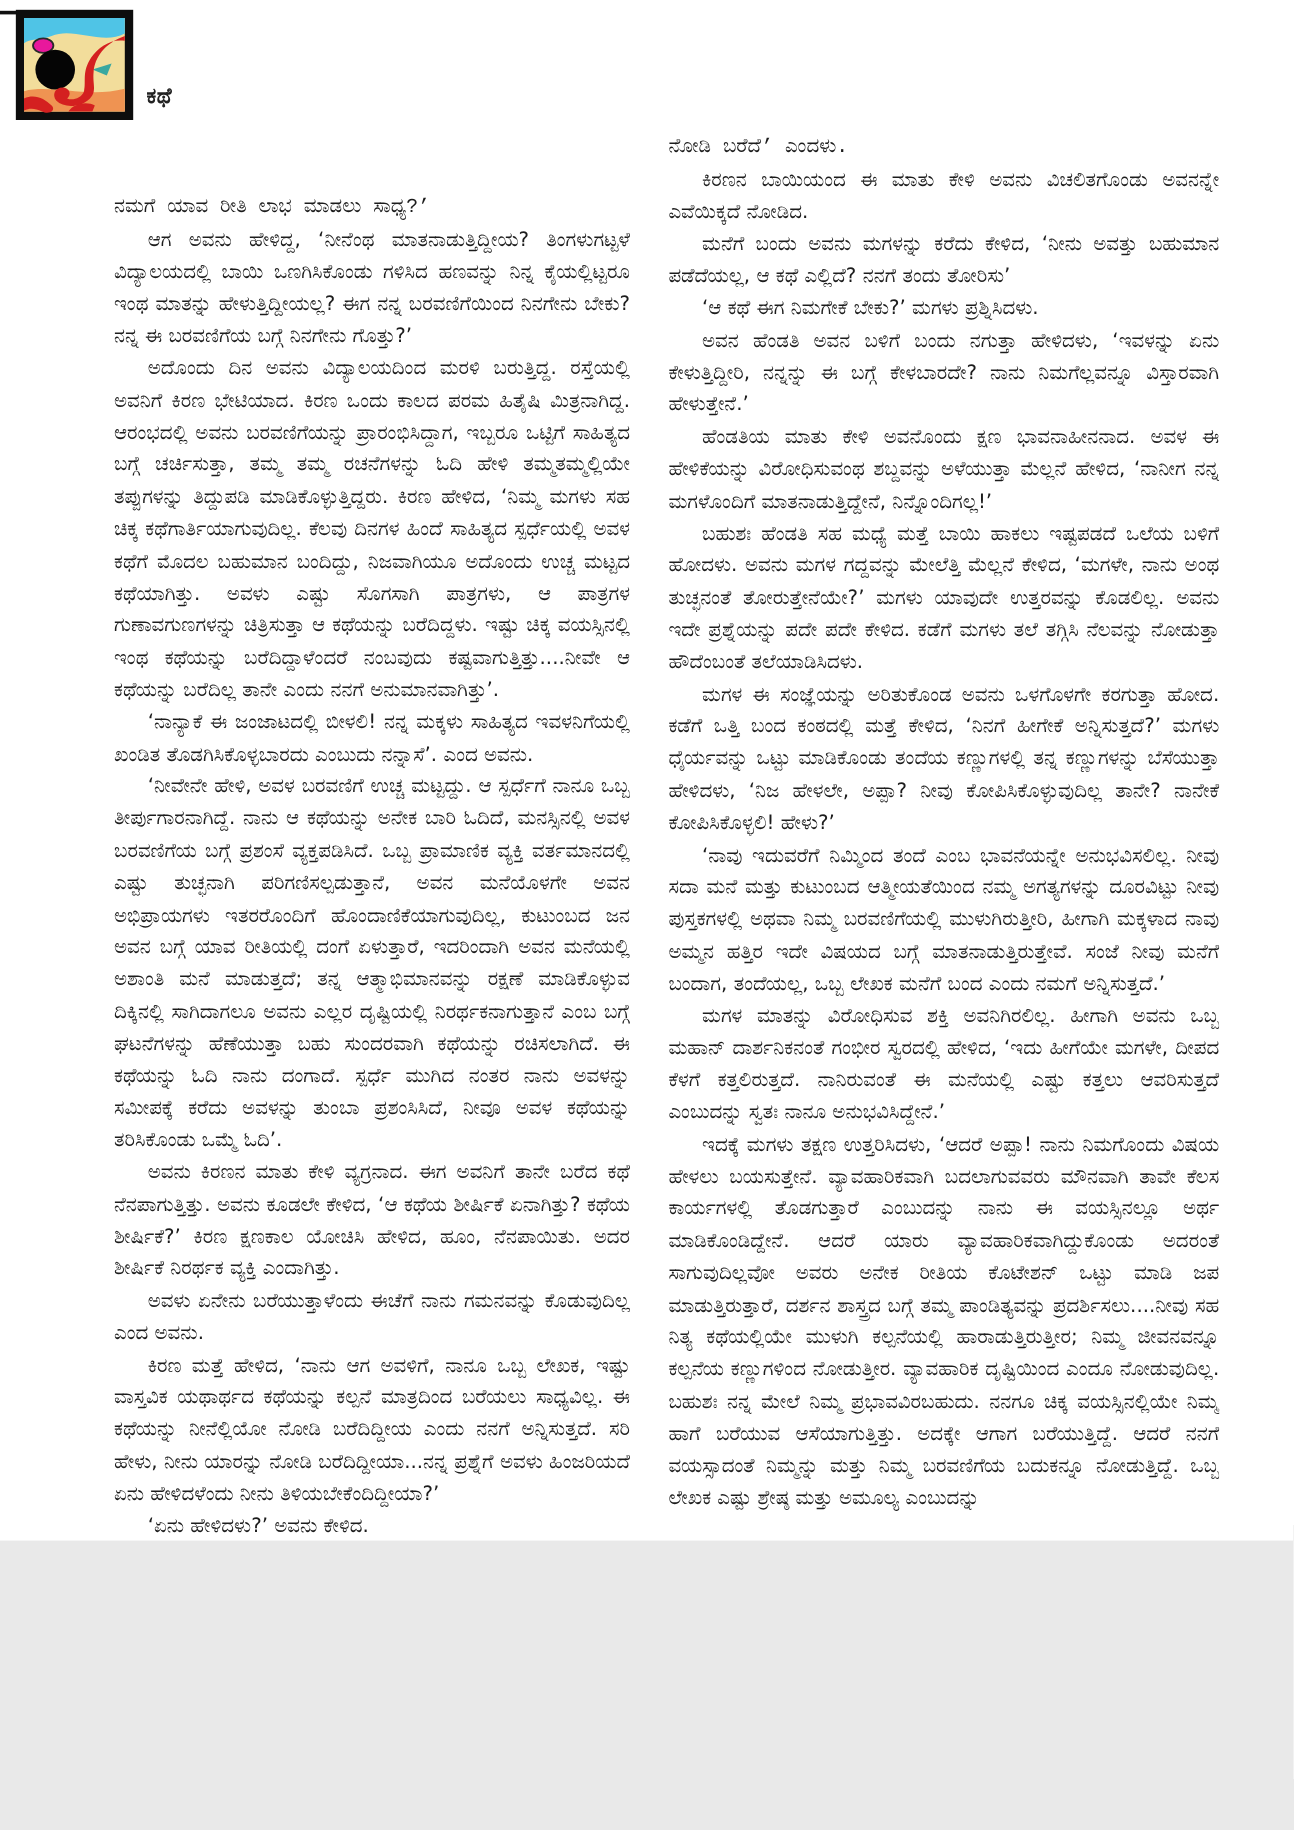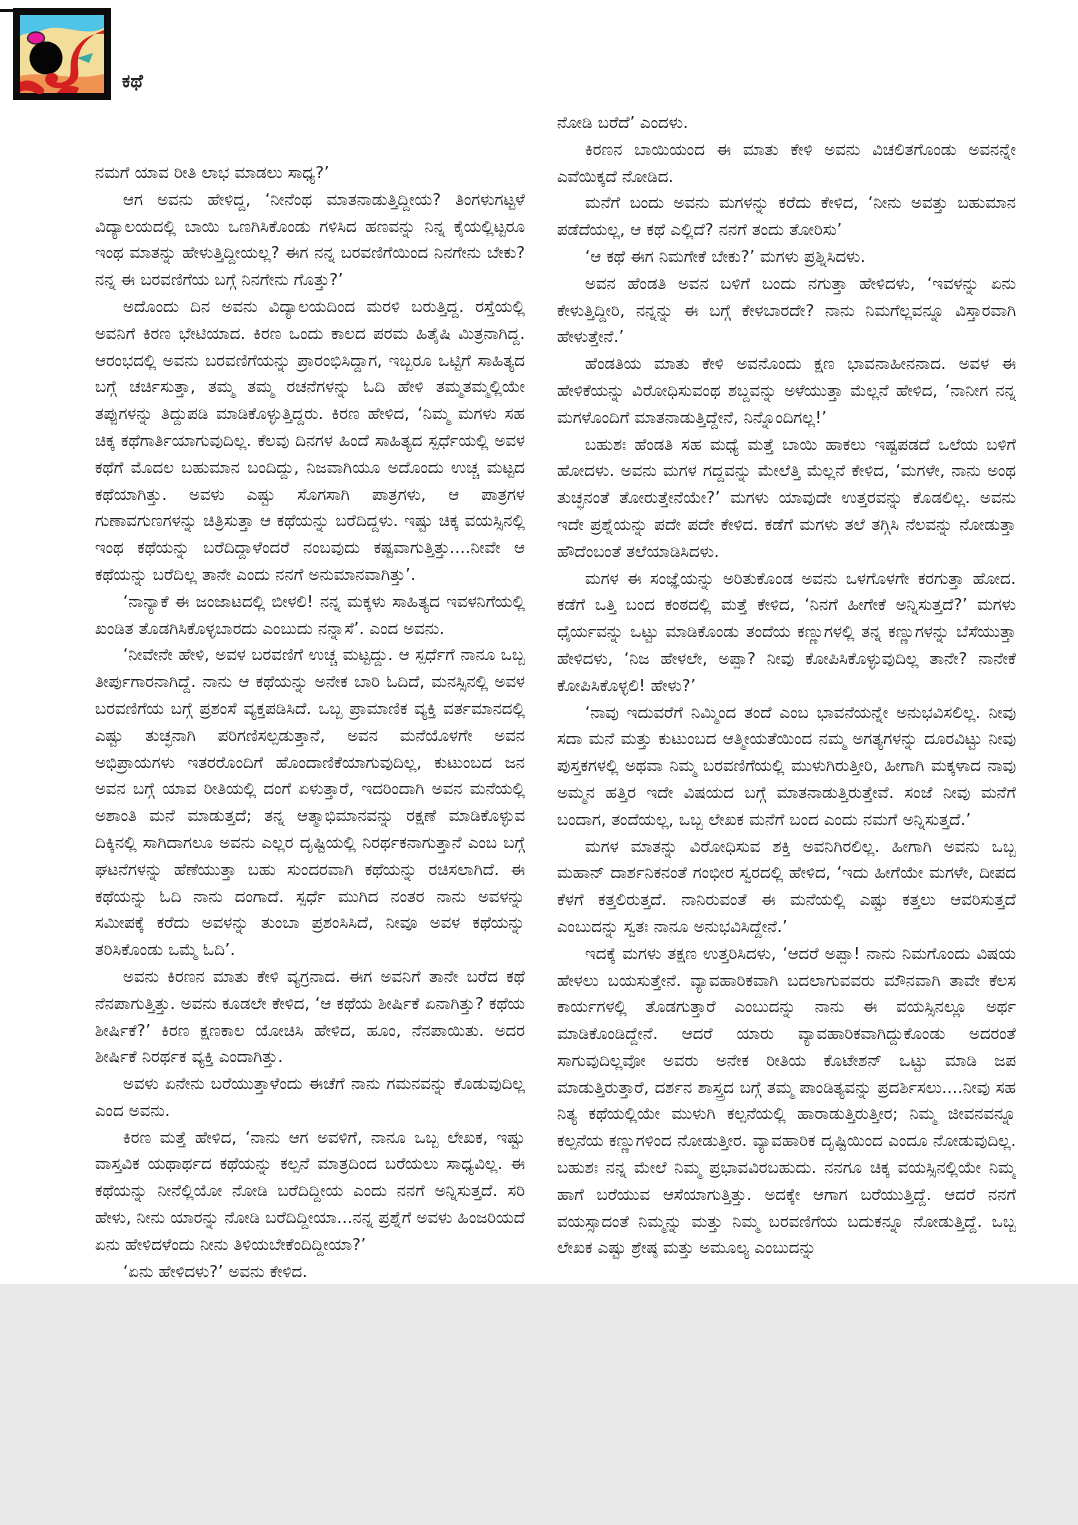--- a/index.html
+++ b/index.html
@@ -23,21 +23,21 @@
   .col-right{left:557px;top:110px;width:459px;height:1282px;}
   .col p{
     margin:0;
     font-size:16.5px;
     line-height:26.8px;
     text-align:justify;
     text-indent:1.7em;
     color:#1c1c1c;
     word-break:break-word;
   }
-  .col p.cont{text-indent:0;}
+  .col p.cont{text-indent:0;font-family:Liberation Mono, monospace;}
   .footer{
     position:absolute;left:95px;top:1398px;
     display:flex;align-items:baseline;gap:7px;
     white-space:nowrap;
     justify-content:flex-end;
   }
   .footer .pgnum{font-size:20px;font-weight:bold;color:#111;}
   .footer .mag{font-size:18px;font-weight:bold;color:#737373;}
   .footer .date{font-size:16px;font-weight:bold;color:#0f766e;}
   .footer .year{font-size:15px;color:#8b5cf6;}

